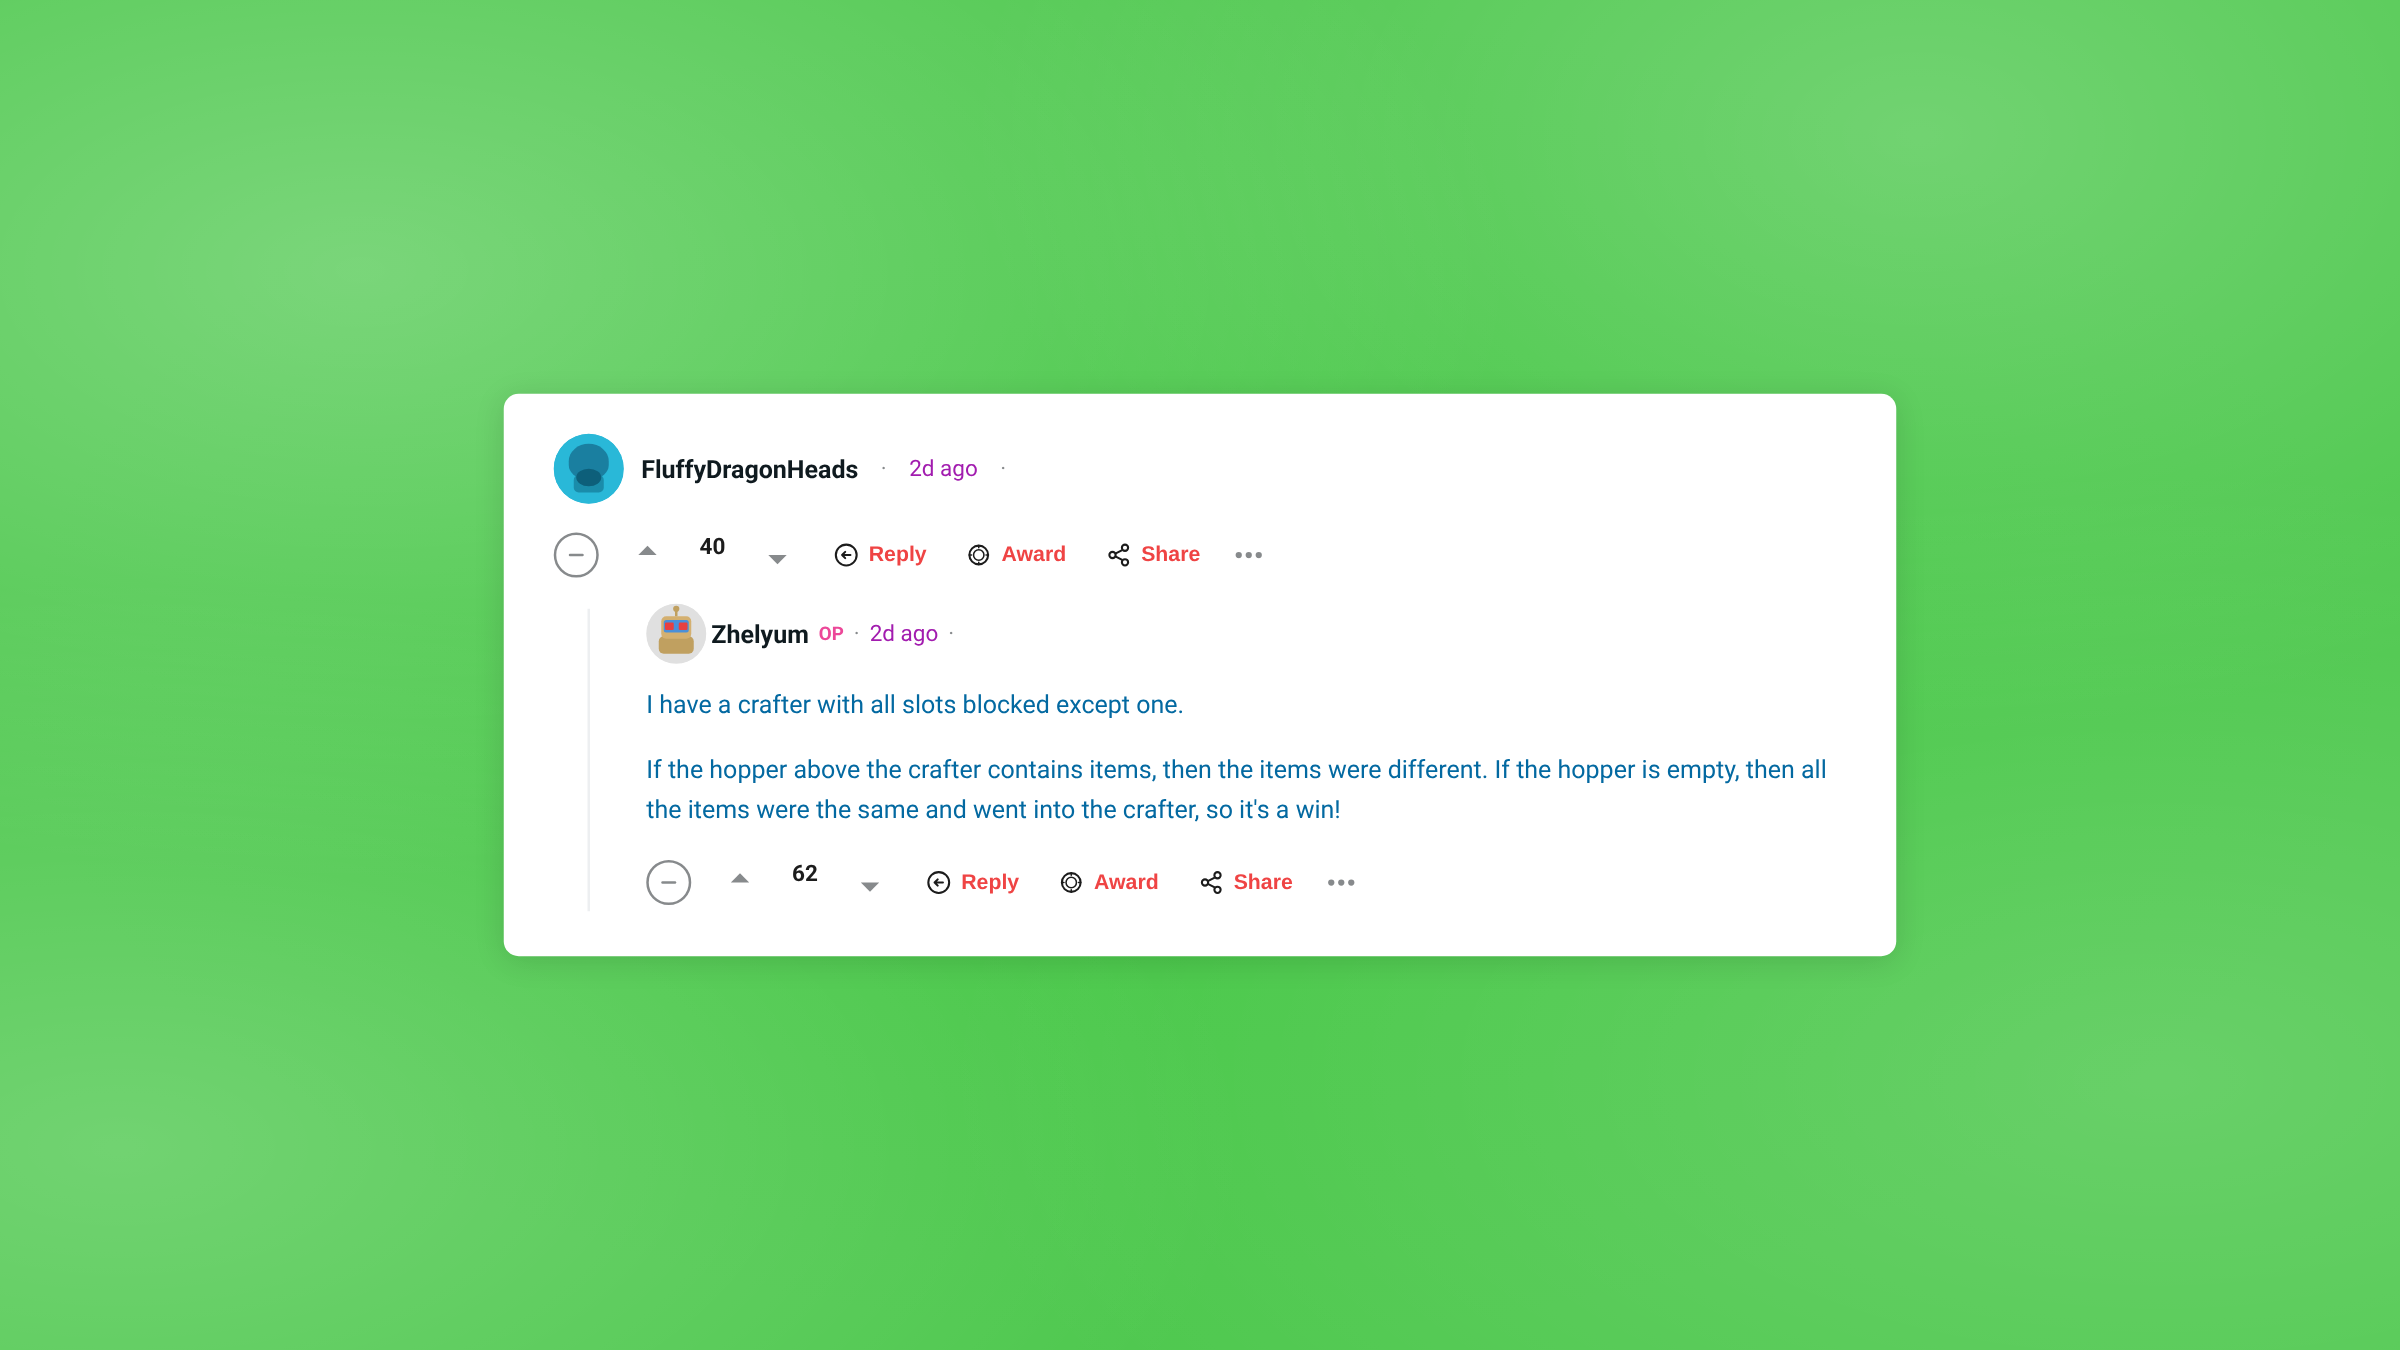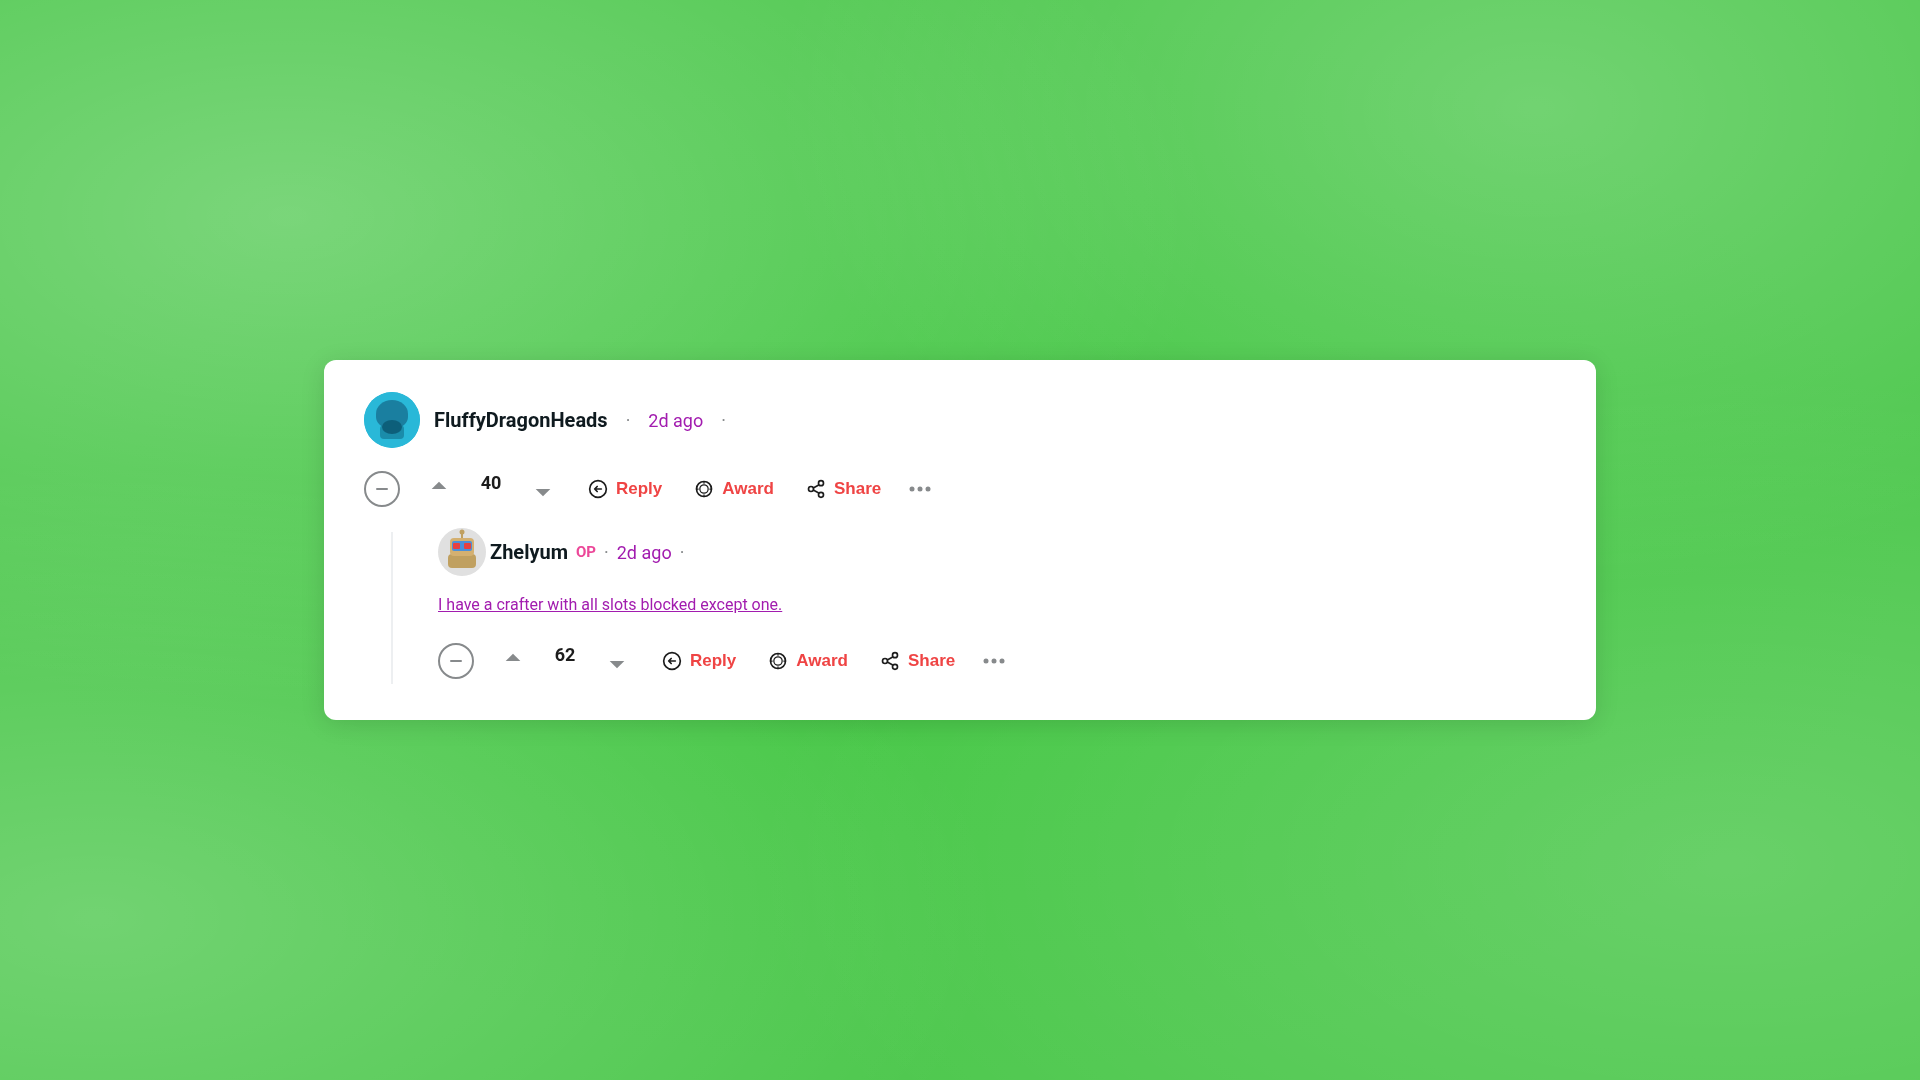--- a/index.html
+++ b/index.html
@@ -25,21 +25,21 @@
         radial-gradient(ellipse at 90% 80%, rgba(255,255,255,0.15) 0%, transparent 40%),
         radial-gradient(ellipse at 5% 85%, rgba(255,255,255,0.2) 0%, transparent 35%),
         radial-gradient(ellipse at 50% 50%, rgba(60,200,60,0.5) 0%, transparent 70%);
       background-color: #4ec84e;
     }
 
     .card {
       position: relative;
       background: #ffffff;
       border-radius: 12px;
-      width: 1272px;
+      width: 1114px;
       padding: 32px 40px 36px 40px;
       box-shadow: 0 4px 24px rgba(0,0,0,0.12);
     }
 
     
     .comment-top {
       display: flex;
       flex-direction: column;
     }
 
@@ -250,25 +250,24 @@
 
     .op-badge {
       font-size: 15px;
       font-weight: 700;
       color: #ec4899;
       background: none;
       margin-left: 4px;
     }
 
     .reply-text {
-      font-size: 16px;
-      color: #a21caf;
+      font-size: 20px;
+      color: #0369a1;
       line-height: 1.6;
       margin-bottom: 20px;
-      text-decoration: underline;
     }
 
     .reply-action-bar {
       display: flex;
       align-items: center;
       gap: 4px;
     }
 
     svg {
       display: block;
@@ -398,20 +397,21 @@
 
           <span class="username">Zhelyum</span>
           <span class="op-badge">OP</span>
           <span class="dot-sep">·</span>
           <span class="timestamp">2d ago</span>
           <span class="dot-sep">·</span>
         </div>
 
         <div>
           <p class="reply-text">I have a crafter with all slots blocked except one.</p>
+          <p class="reply-text">If the hopper above the crafter contains items, then the items were different. If the hopper is empty, then all the items were the same and went into the crafter, so it's a win!</p>
         </div>
 
         <div class="reply-action-bar">
 
           <button class="collapse-btn">
             <svg width="16" height="16" viewBox="0 0 16 16" fill="none">
               <line x1="3" y1="8" x2="13" y2="8" stroke="#878a8c" stroke-width="2" stroke-linecap="round"></line>
             </svg>
           </button>
 

